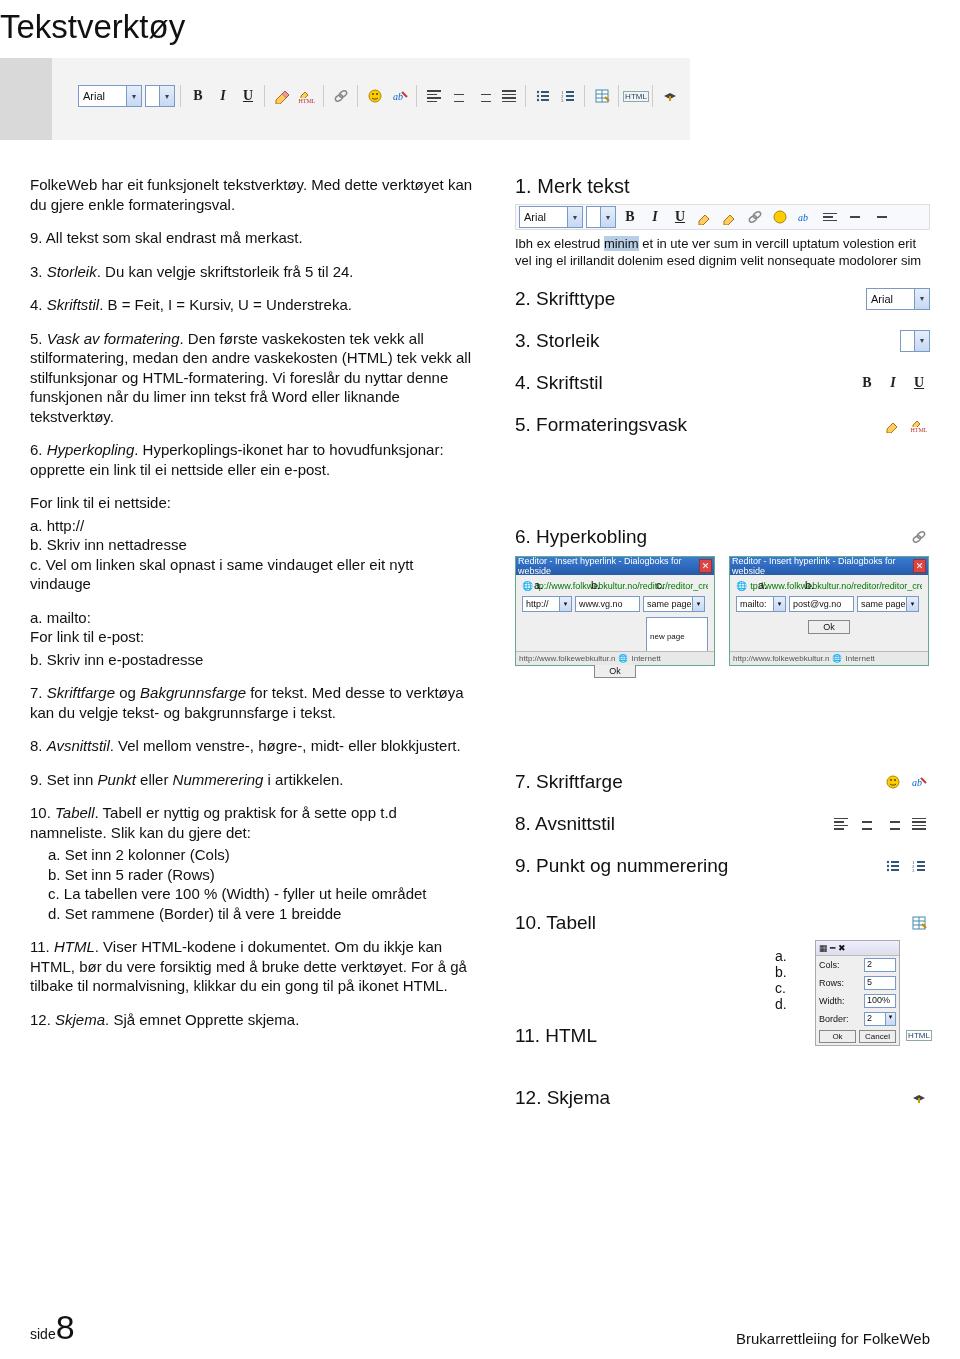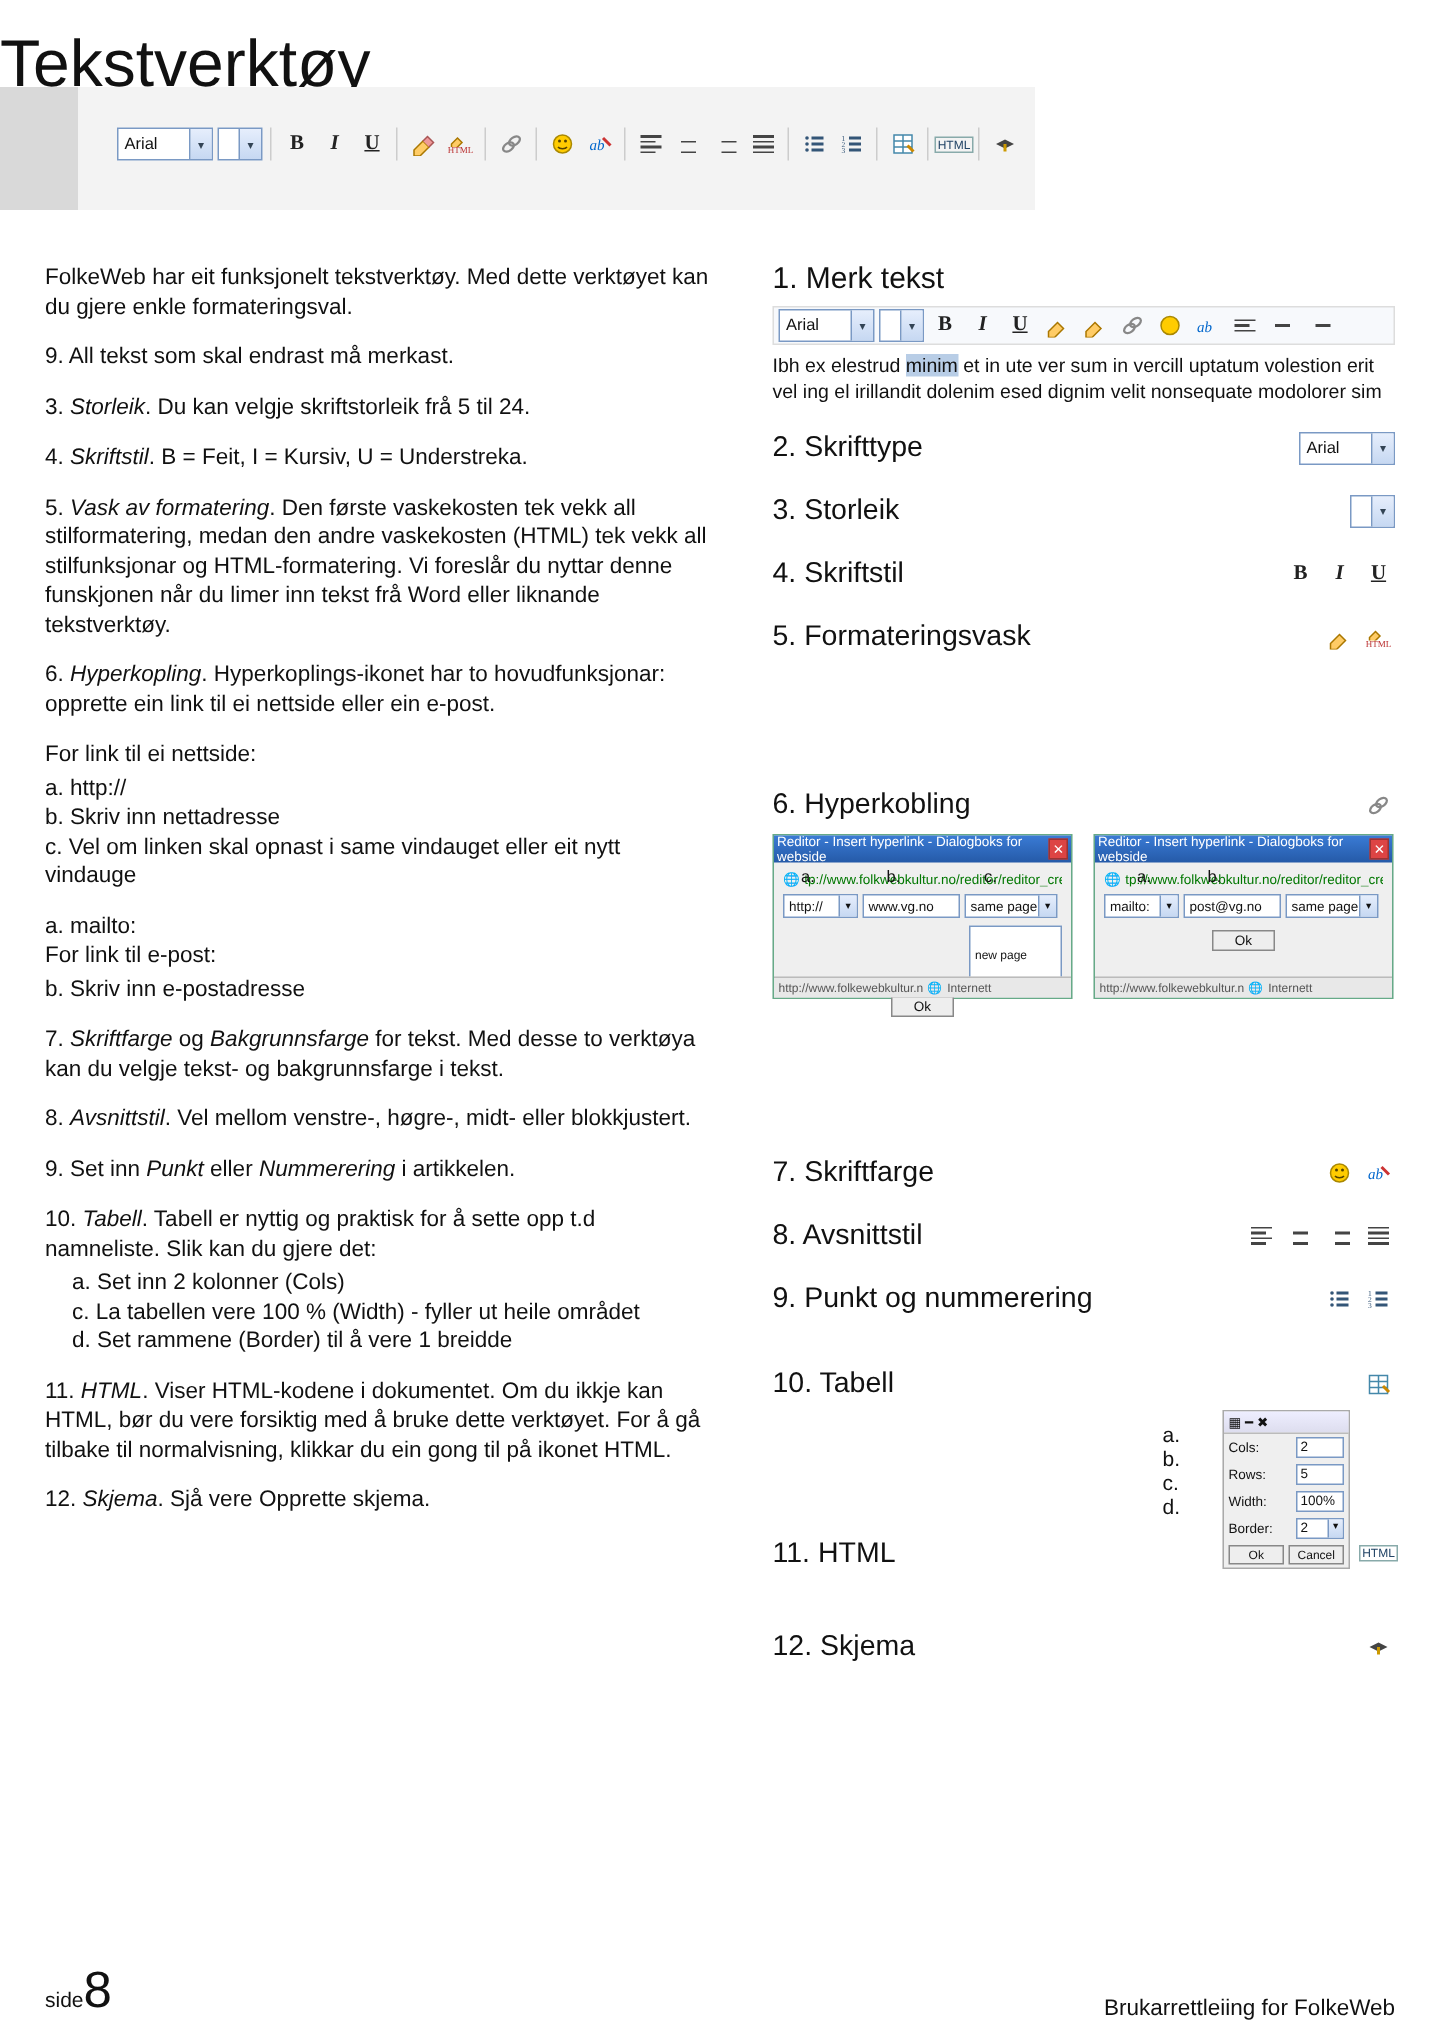--- a/index.html
+++ b/index.html
@@ -7,23 +7,23 @@
     width: 960px;
     height: 1359px;
     background: #fff;
     font-family: "Futura", "Century Gothic", "Trebuchet MS", sans-serif;
     color: #111;
     position: relative;
     overflow: hidden;
   }
   .page-title {
     position: absolute;
-    top: 18px;
+    top: 8px;
     left: 0px;
-    font-size: 44px;
+    font-size: 33px;
     font-weight: 300;
   }
   .lgrey-band {
     position: absolute;
     left: 0;
     top: 58px;
     height: 82px;
     width: 690px;
     background: #f3f3f3;
   }
@@ -307,25 +307,26 @@
     <p style="margin-bottom:0;">a. mailto:</p>
     <p style="margin-bottom:3px;">For link til e-post:</p>
     <p>b. Skriv inn e-postadresse</p>
 
     <p><span>7. </span><span class="em">Skriftfarge</span><span> og </span><span class="em">Bakgrunnsfarge</span><span> for tekst. Med desse to verktøya kan du velgje tekst- og bakgrunnsfarge i tekst.</span></p>
     <p><span>8. </span><span class="em">Avsnittstil</span><span>. Vel mellom venstre-, høgre-, midt- eller blokkjustert.</span></p>
     <p><span>9. Set inn </span><span class="em">Punkt</span><span> eller </span><span class="em">Nummerering</span><span> i artikkelen.</span></p>
 
     <p style="margin-bottom:3px;"><span>10. </span><span class="em">Tabell</span><span>. Tabell er nyttig og praktisk for å sette opp t.d namneliste. Slik kan du gjere det:</span></p>
     <p class="indent" style="margin-bottom:0;">a. Set inn 2 kolonner (Cols)</p>
+    <p class="indent" style="margin-bottom:0;">b. Set inn 5 rader (Rows)</p>
     <p class="indent" style="margin-bottom:0;">c. La tabellen vere 100 % (Width) - fyller ut heile området</p>
     <p class="indent">d. Set rammene (Border) til å vere 1 breidde</p>
 
     <p><span>11. </span><span class="em">HTML</span><span>. Viser HTML-kodene i dokumentet. Om du ikkje kan HTML, bør du vere forsiktig med å bruke dette verktøyet. For å gå tilbake til normalvisning, klikkar du ein gong til på ikonet HTML.</span></p>
-    <p><span>12. </span><span class="em">Skjema</span><span>. Sjå vere Opprette skjema.</span></p>
+    <p><span>12. </span><span class="em">Skjema</span><span>. Sjå emnet Opprette skjema.</span></p>
   </div>
 
   <div class="col-right">
     <div class="r-block">
       <div class="r-head">1. Merk tekst</div>
       <div class="mini-toolbar">
         <div class="tb-sel tb-font">
             <span>Arial</span>
             <span class="arrow">▾</span>
           </div>

